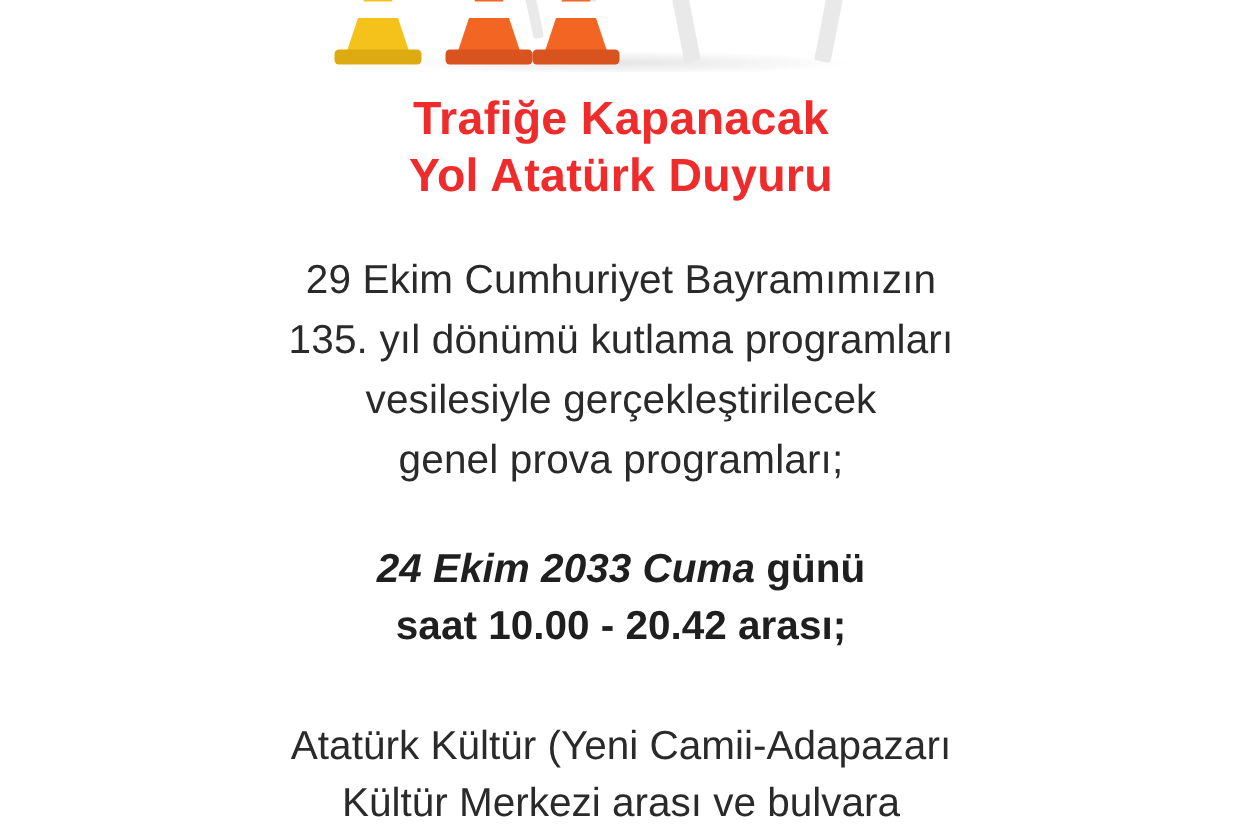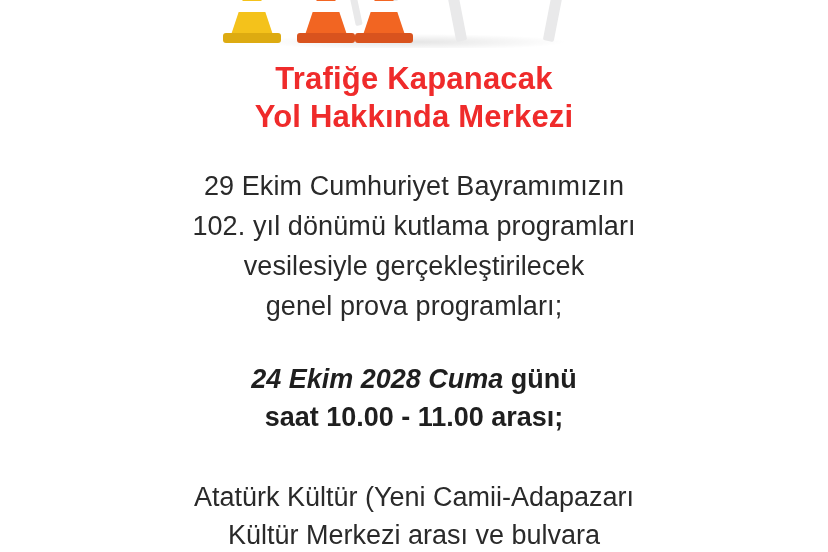--- a/index.html
+++ b/index.html
@@ -223,33 +223,33 @@
         <div class="leg leg-r"></div>
 
       </div>
     </div>
   </div>
 
   <div class="content">
 
     <div class="headline">
       <span class="l1">Trafiğe Kapanacak</span>
-      <span class="l2">Yol Hakkında Merkezi</span>
+      <span class="l2">Yol Atatürk Duyuru</span>
     </div>
 
     <div class="para">
       <span>29 Ekim Cumhuriyet Bayramımızın</span>
-      <span>102. yıl dönümü kutlama programları</span>
+      <span>135. yıl dönümü kutlama programları</span>
       <span>vesilesiyle gerçekleştirilecek</span>
       <span>genel prova programları;</span>
     </div>
 
     <div class="para-date">
-      <span class="d1"><em>24 Ekim 2028 Cuma</em><span class="plain"> günü</span></span>
-      <span class="d2">saat 10.00 - 11.00 arası;</span>
+      <span class="d1"><em>24 Ekim 2033 Cuma</em><span class="plain"> günü</span></span>
+      <span class="d2">saat 10.00 - 20.42 arası;</span>
     </div>
 
     <div class="para-place">
       <span>Atatürk Kültür (Yeni Camii-Adapazarı</span>
       <span>Kültür Merkezi arası ve bulvara</span>
 
     </div>
 
   </div>
 </div>

